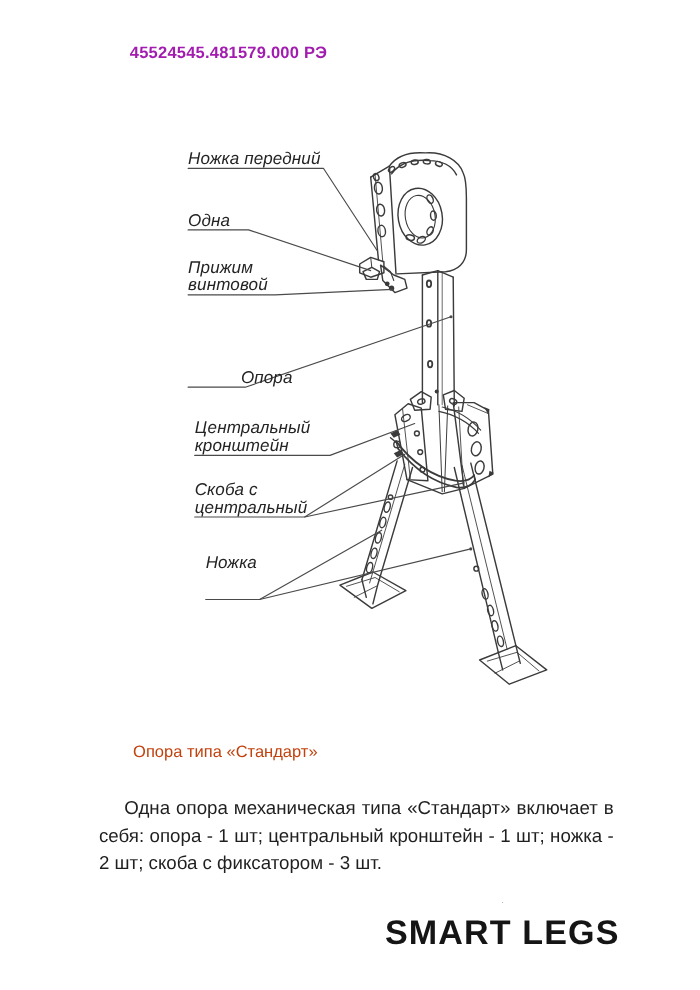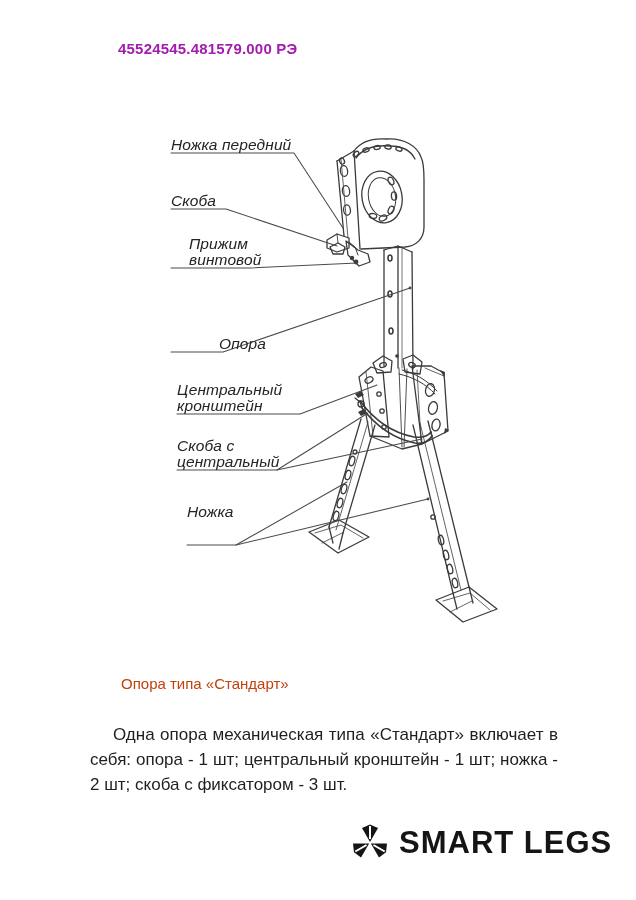--- a/index.html
+++ b/index.html
@@ -11,36 +11,36 @@
     position:absolute;left:118px;top:40px;
     font-size:15px;font-weight:bold;letter-spacing:.2px;color:#a21caf;
   }
   .fig-svg{position:absolute;left:0;top:0;width:636px;height:900px;}
   .part-label{
     position:absolute;font-style:italic;font-size:15.5px;line-height:16px;
     color:#242424;letter-spacing:.1px;
   }
   .lbl-flange {left:171px;top:137px;width:140px;}
   .lbl-trunnion{left:171px;top:193px;width:90px;}
-  .lbl-clamp  {left:189px;top:236px;width:86px;}
+  .lbl-clamp  {left:171px;top:236px;width:86px;}
   .lbl-support{left:171px;top:336px;width:80px;margin-left:48px;}
   .lbl-bracket{left:177px;top:382px;width:114px;}
   .lbl-skoba  {left:177px;top:438px;width:98px;}
   .lbl-leg    {left:187px;top:504px;width:70px;}
   .fig-caption{
     position:absolute;left:121px;top:675px;font-size:15px;color:#c2410c;
   }
   .body-par{
     position:absolute;left:90px;top:722px;width:468px;
     font-size:17px;line-height:25px;text-align:justify;text-align-last:left;
     text-indent:23px;color:#1f1f1f;
   }
   .logo{
     position:absolute;left:350px;top:820px;height:46px;
-    display:flex;align-items:center;gap:9px;
+    display:flex;align-items:center;gap:9px;flex-direction:column;
   }
   .logo-text{
     font-size:31px;font-weight:bold;letter-spacing:1px;color:#151515;
     font-family:"Liberation Sans", sans-serif;
   }
 </style>
 </head>
 <body>
 
 <div class="doc-number">45524545.481579.000 РЭ</div>
@@ -178,21 +178,21 @@
     <path d="M177,414 H300 L377,385"></path>
     <path d="M177,470 H277 L368,413"></path>
     <path d="M277,470 L422,439"></path>
     <path d="M187,545 H236 L347,482"></path>
     <path d="M236,545 L428,499"></path>
     <circle cx="428" cy="499" r="1.4" fill="#4a4a4a" stroke="none"></circle>
   </g>
 </svg>
 
 <div class="part-label lbl-flange">Ножка передний</div>
-<div class="part-label lbl-trunnion">Скоба</div>
+<div class="part-label lbl-trunnion">Одна</div>
 <div class="part-label lbl-clamp">Прижим винтовой</div>
 <div class="part-label lbl-support">Опора</div>
 <div class="part-label lbl-bracket">Центральный кронштейн</div>
 <div class="part-label lbl-skoba">Скоба с центральный</div>
 <div class="part-label lbl-leg">Ножка</div>
 
 <div class="fig-caption">Опора типа «Стандарт»</div>
 
 <div class="body-par">Одна опора механическая типа «Стандарт» включает в себя: опора - 1 шт; центральный кронштейн - 1 шт; ножка - 2 шт; скоба с фиксатором - 3 шт.</div>
 

